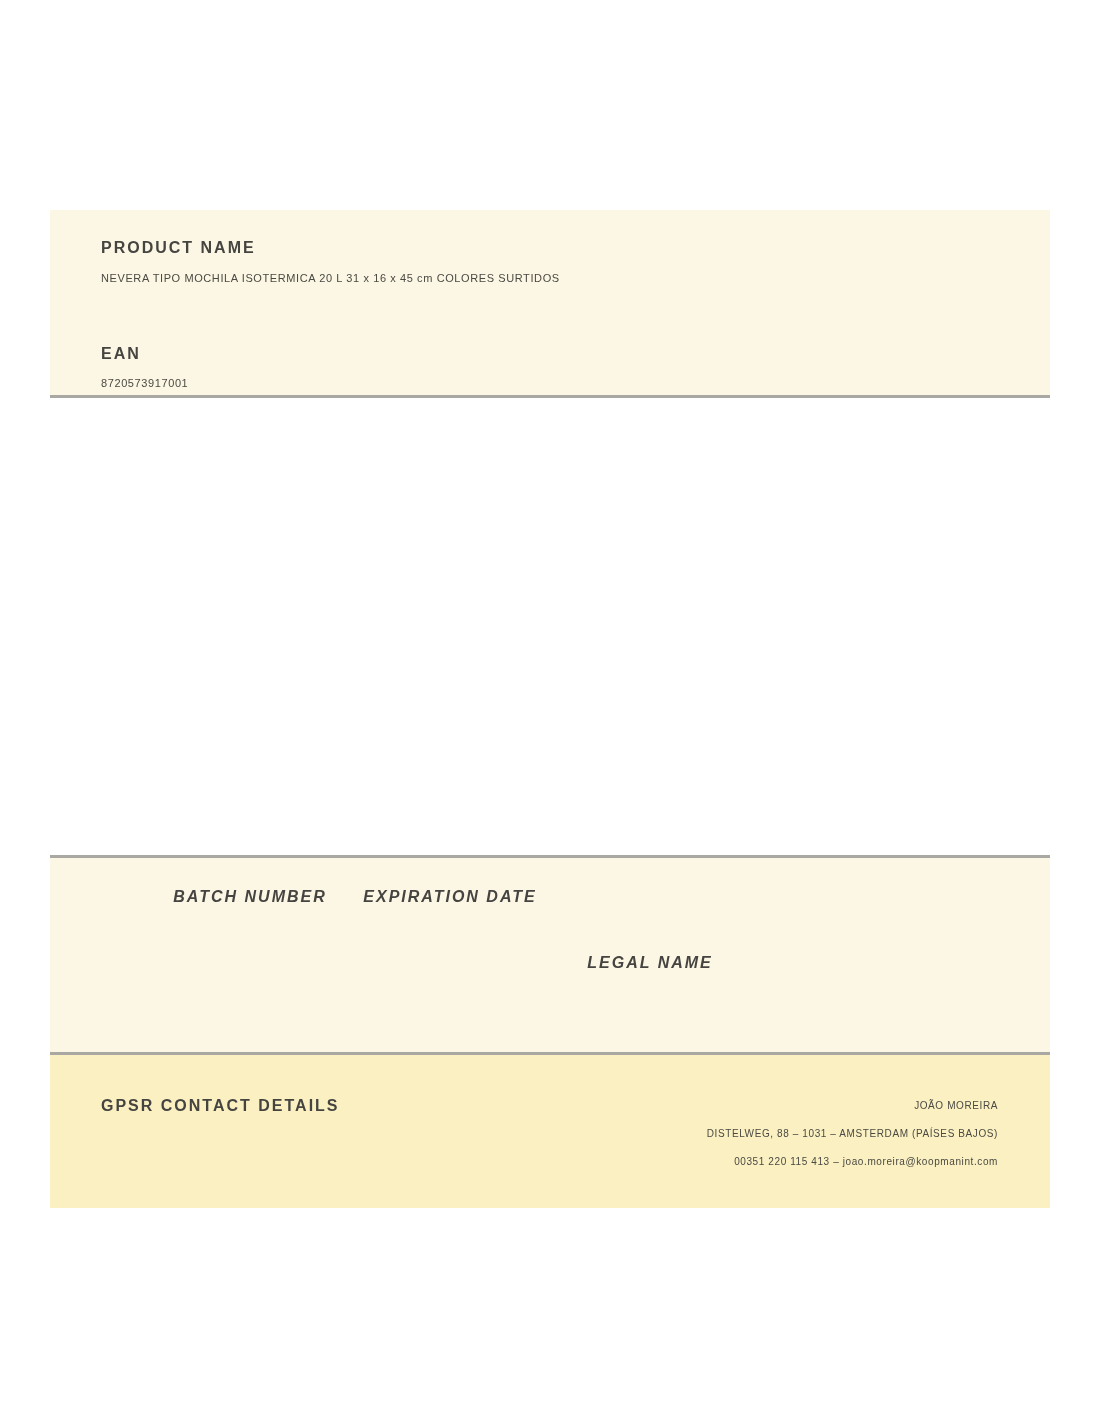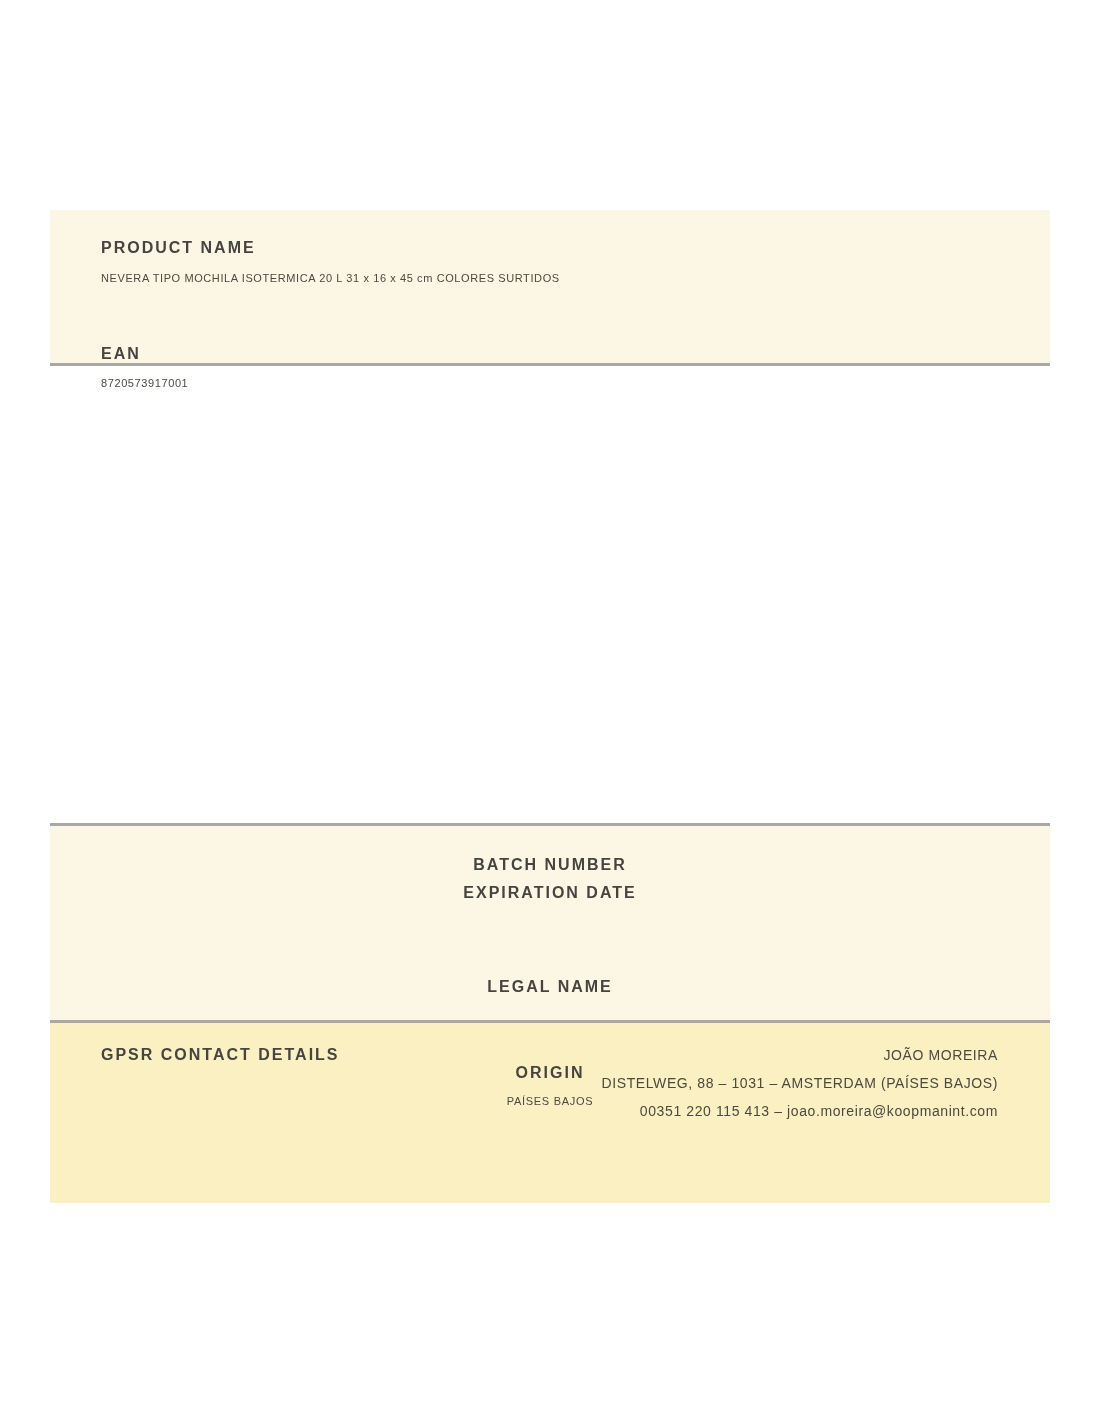--- a/index.html
+++ b/index.html
@@ -18,21 +18,21 @@
     background: #ffffff;
     overflow: hidden;
   }
   .section {
     margin-left: 50px;
     width: 1000px;
   }
   
   .section-product {
     margin-top: 210px;
-    height: 156px;
+    height: 188px;
     background: var(--cream-bg, #fcf7e4);
     border-bottom: 3px solid var(--divider, #a9a8a2);
     padding: 28px 28px 0 51px;
   }
   .field-label {
     font-size: 16px;
     font-weight: bold;
     letter-spacing: 2px;
     line-height: 20px;
     color: var(--label-color, #454440);
@@ -50,40 +50,41 @@
   .section-batch {
     margin-top: 457px;
     height: 200px;
     background: var(--cream-bg, #fcf7e4);
     border-top: 3px solid var(--divider, #a9a8a2);
     border-bottom: 3px solid var(--divider, #a9a8a2);
     padding: 29px 100px 0 100px;
   }
   .batch-grid {
     display: grid;
-    grid-template-columns: 1fr;
+    grid-template-columns: 1fr 1fr 1fr 1fr;
     text-align: center;
+    font-style: italic;
   }
   .batch-grid .row2 { margin-top: 66px; }
   .batch-grid .field-value { margin-top: 8px; letter-spacing: 0.7px; }
 
   
   .section-contact {
-    height: 180px;
+    height: 153px;
     background: var(--yellow-bg, #faf0c2);
-    padding: 22px 52px 0 51px;
+    padding: 41px 52px 0 51px;
     display: flex;
     justify-content: space-between;
     align-items: flex-start;
   }
   .contact-block {
     text-align: right;
   }
   .contact-line {
-    font-size: 14px;
+    font-size: 10px;
     letter-spacing: 0.6px;
     line-height: 20px;
   }
   .contact-line + .contact-line { margin-top: 8px; }
 </style>
 </head>
 <body>
 
 <div class="sheet">
 
@@ -104,24 +105,20 @@
         <div class="field-label">BATCH NUMBER</div>
         <div class="field-value"></div>
       </div>
       <div class="cell">
         <div class="field-label">EXPIRATION DATE</div>
         <div class="field-value"></div>
       </div>
       <div class="cell row2">
         <div class="field-label">LEGAL NAME</div>
       </div>
-      <div class="cell row2">
-        <div class="field-label">ORIGIN</div>
-        <div class="field-value">PAÍSES BAJOS</div>
-      </div>
     </div>
   </div>
 
   <div class="section section-contact">
     <div class="field-label">GPSR CONTACT DETAILS</div>
     <div class="contact-block">
       <div class="contact-line">JOÃO MOREIRA</div>
       <div class="contact-line">DISTELWEG, 88 – 1031 – AMSTERDAM (PAÍSES BAJOS)</div>
       <div class="contact-line">00351 220 115 413 – joao.moreira@koopmanint.com</div>
     </div>

